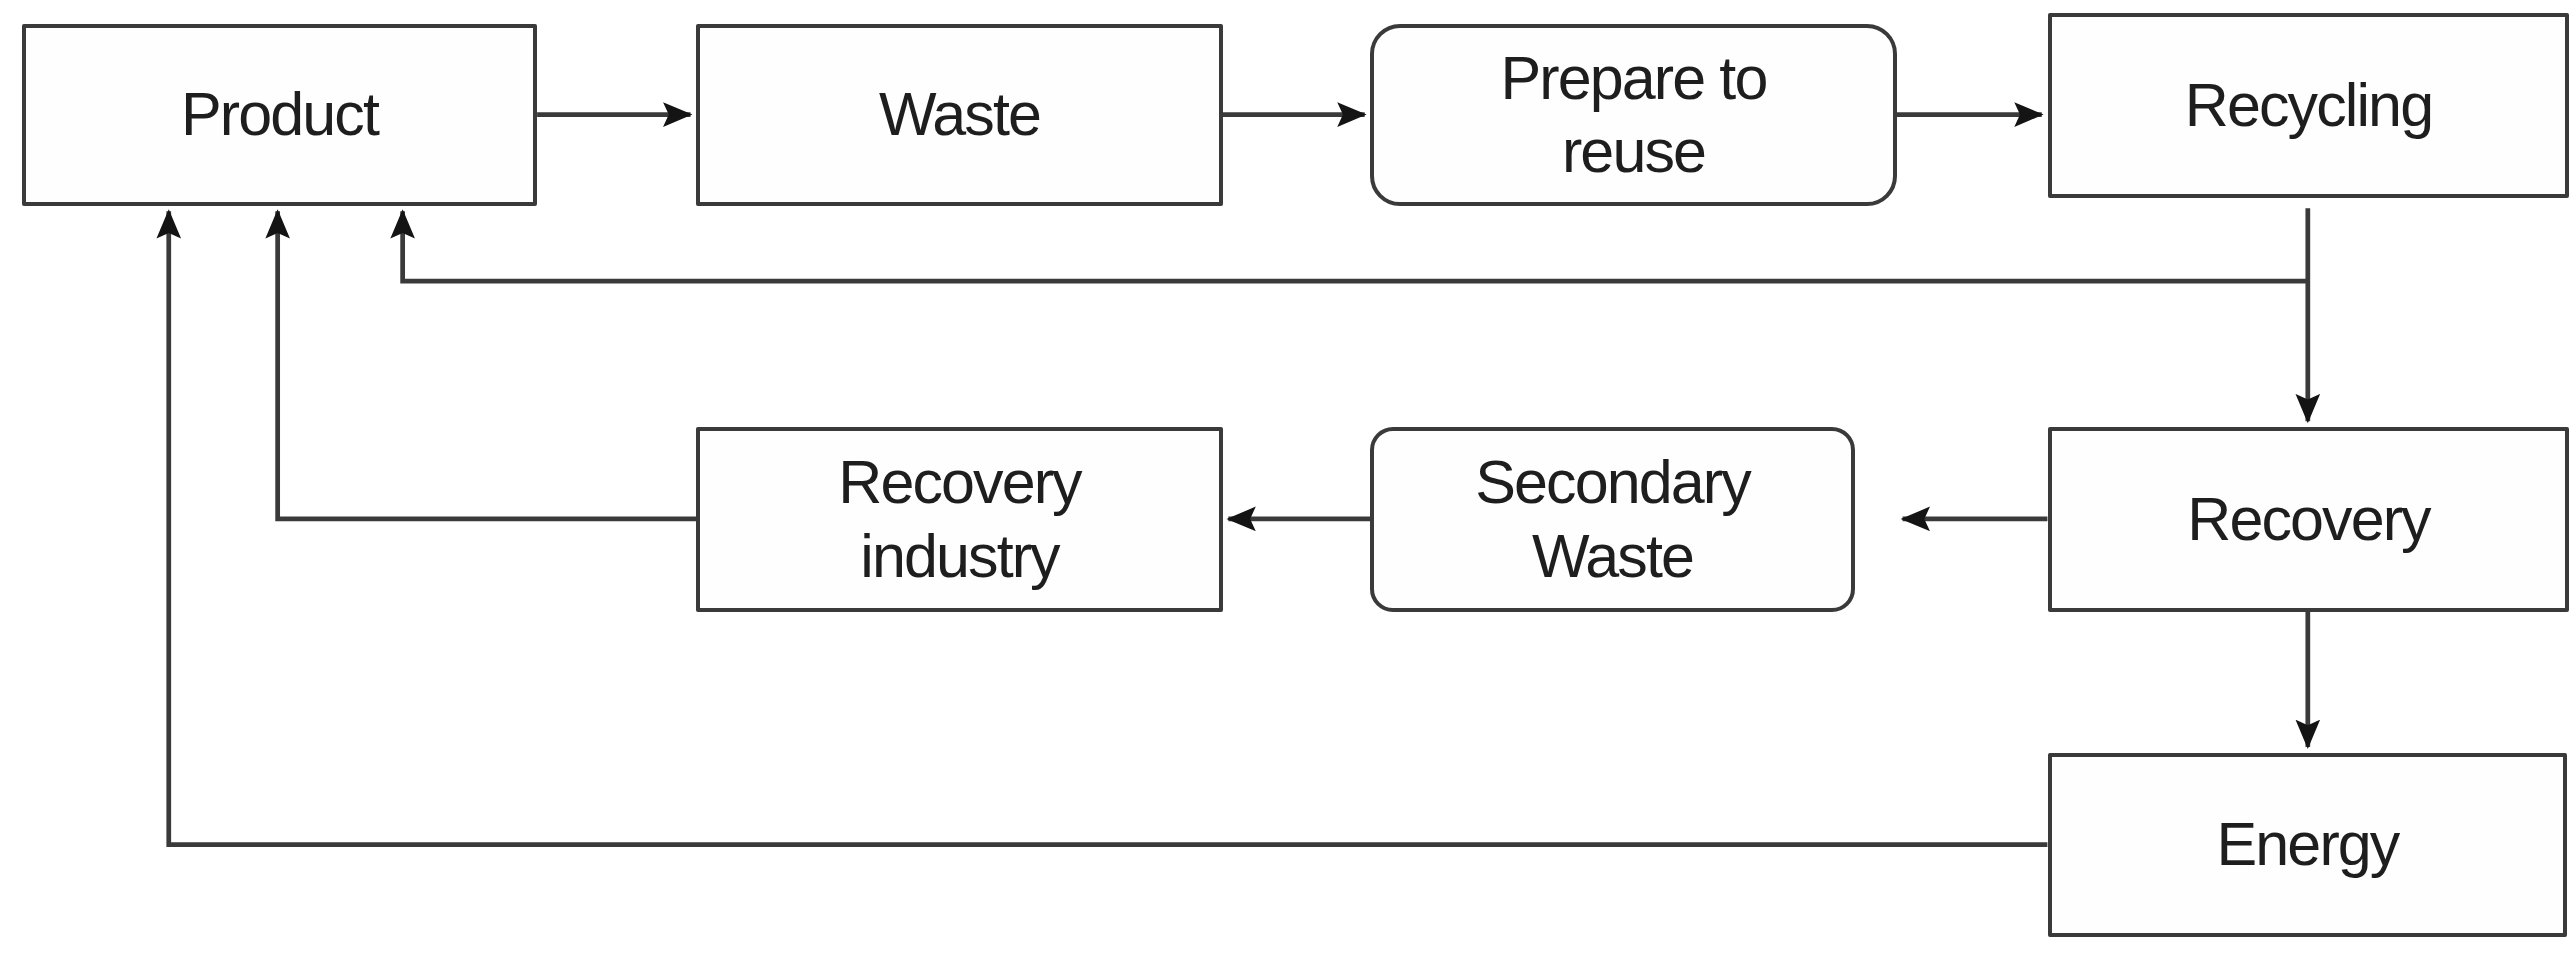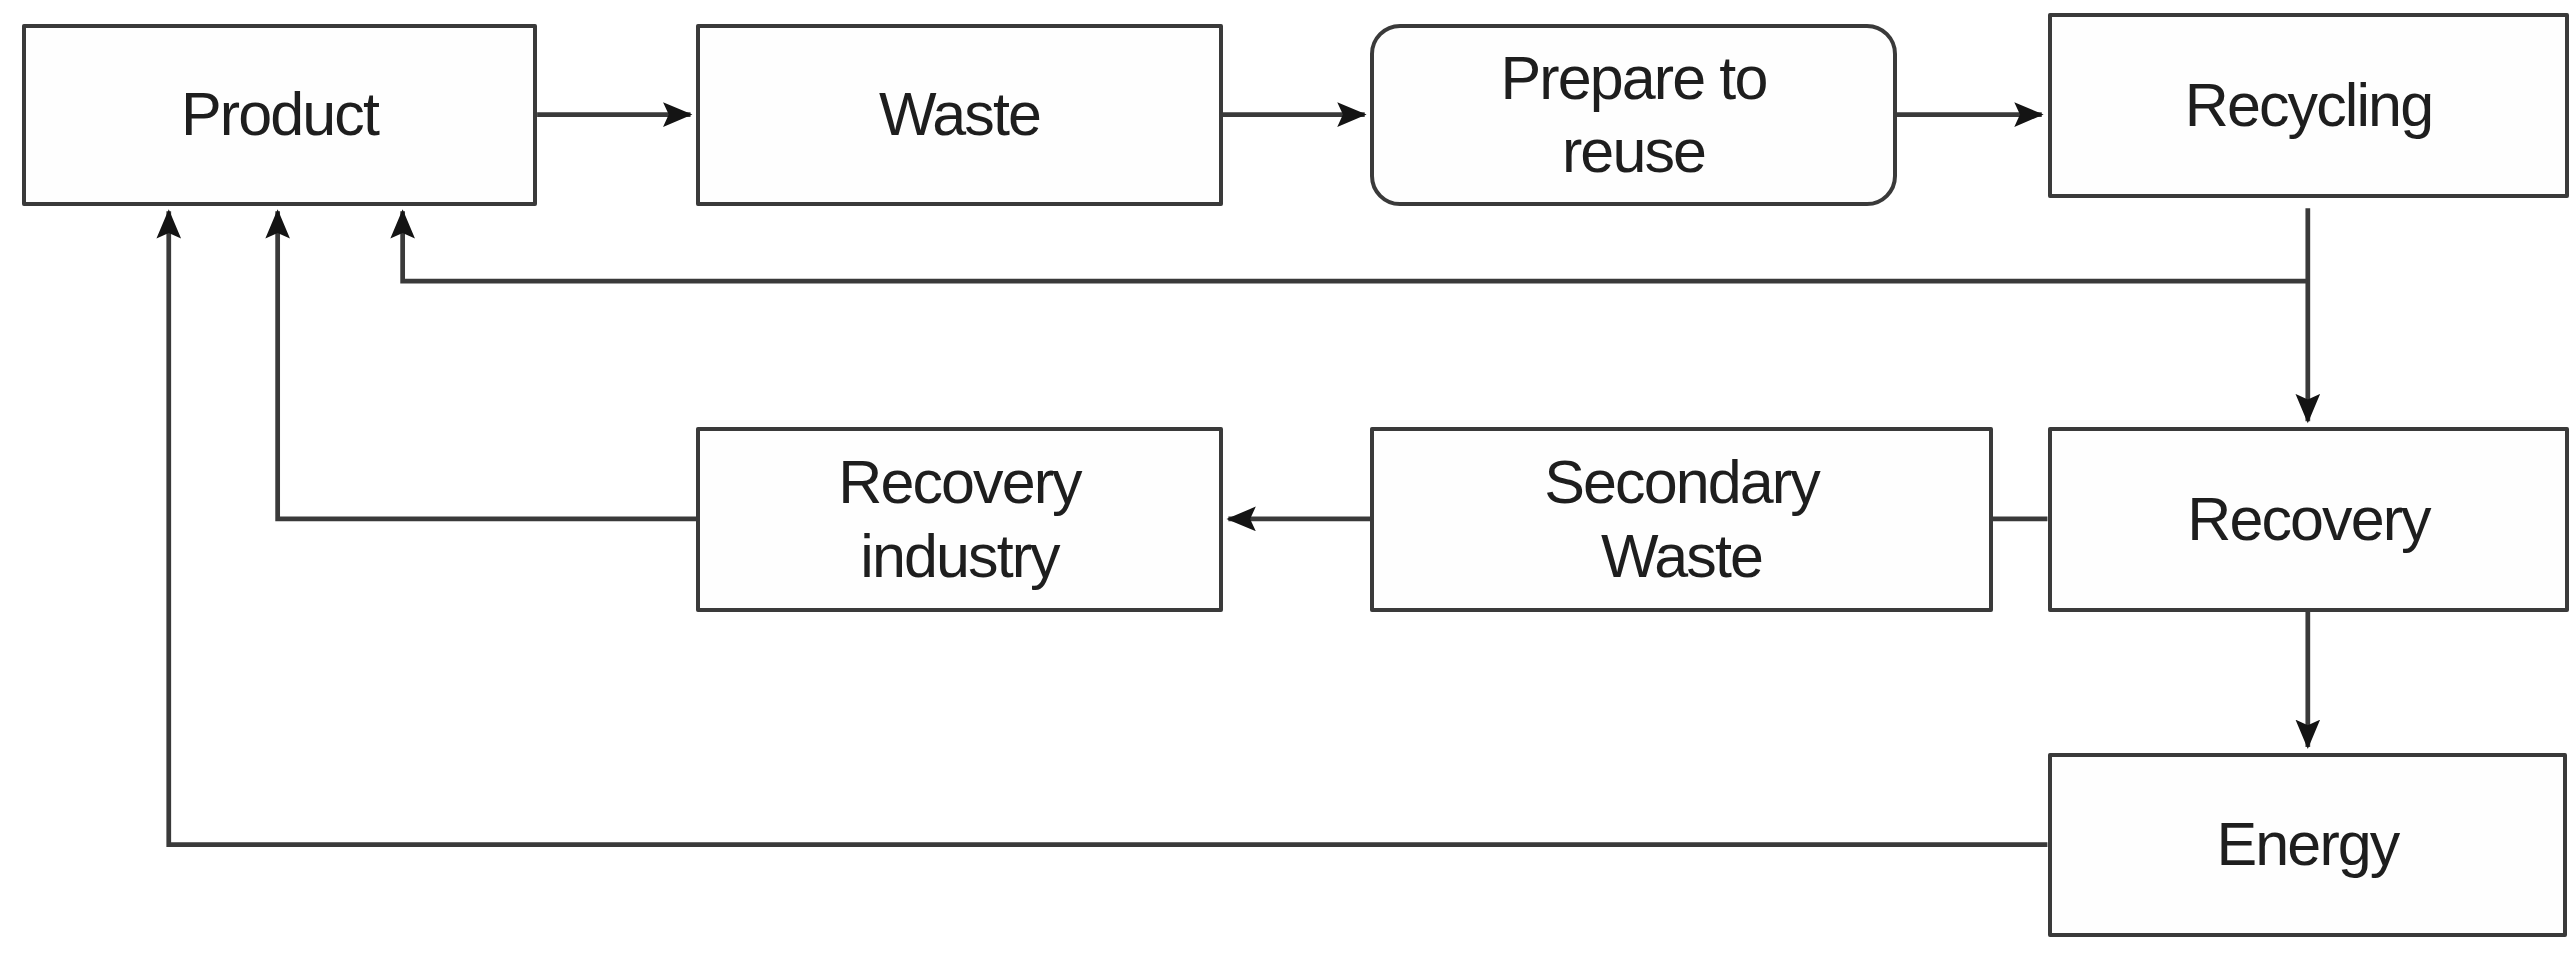--- a/index.html
+++ b/index.html
@@ -88,21 +88,21 @@
 
   <div class="node" style="left:2048px; top:13px; width:521px; height:185px;">
     <span class="label">Recycling</span>
   </div>
 
   <div class="node" style="left:696px; top:427px; width:527px; height:185px;">
     <span class="label">Recovery
 industry</span>
   </div>
 
-  <div class="node" style="left:1370px; top:427px; width:623px; height:185px;">
+  <div class="node" style="left:1370px; top:427px; width:485px; height:185px;border-radius:23px;">
     <span class="label">Secondary
 Waste</span>
   </div>
 
   <div class="node" style="left:2048px; top:753px; width:519px; height:184px;">
     <span class="label">Energy</span>
   </div>
 
   <div class="node" style="left:2048px; top:427px; width:521px; height:185px;">
     <span class="label">Recovery</span>

